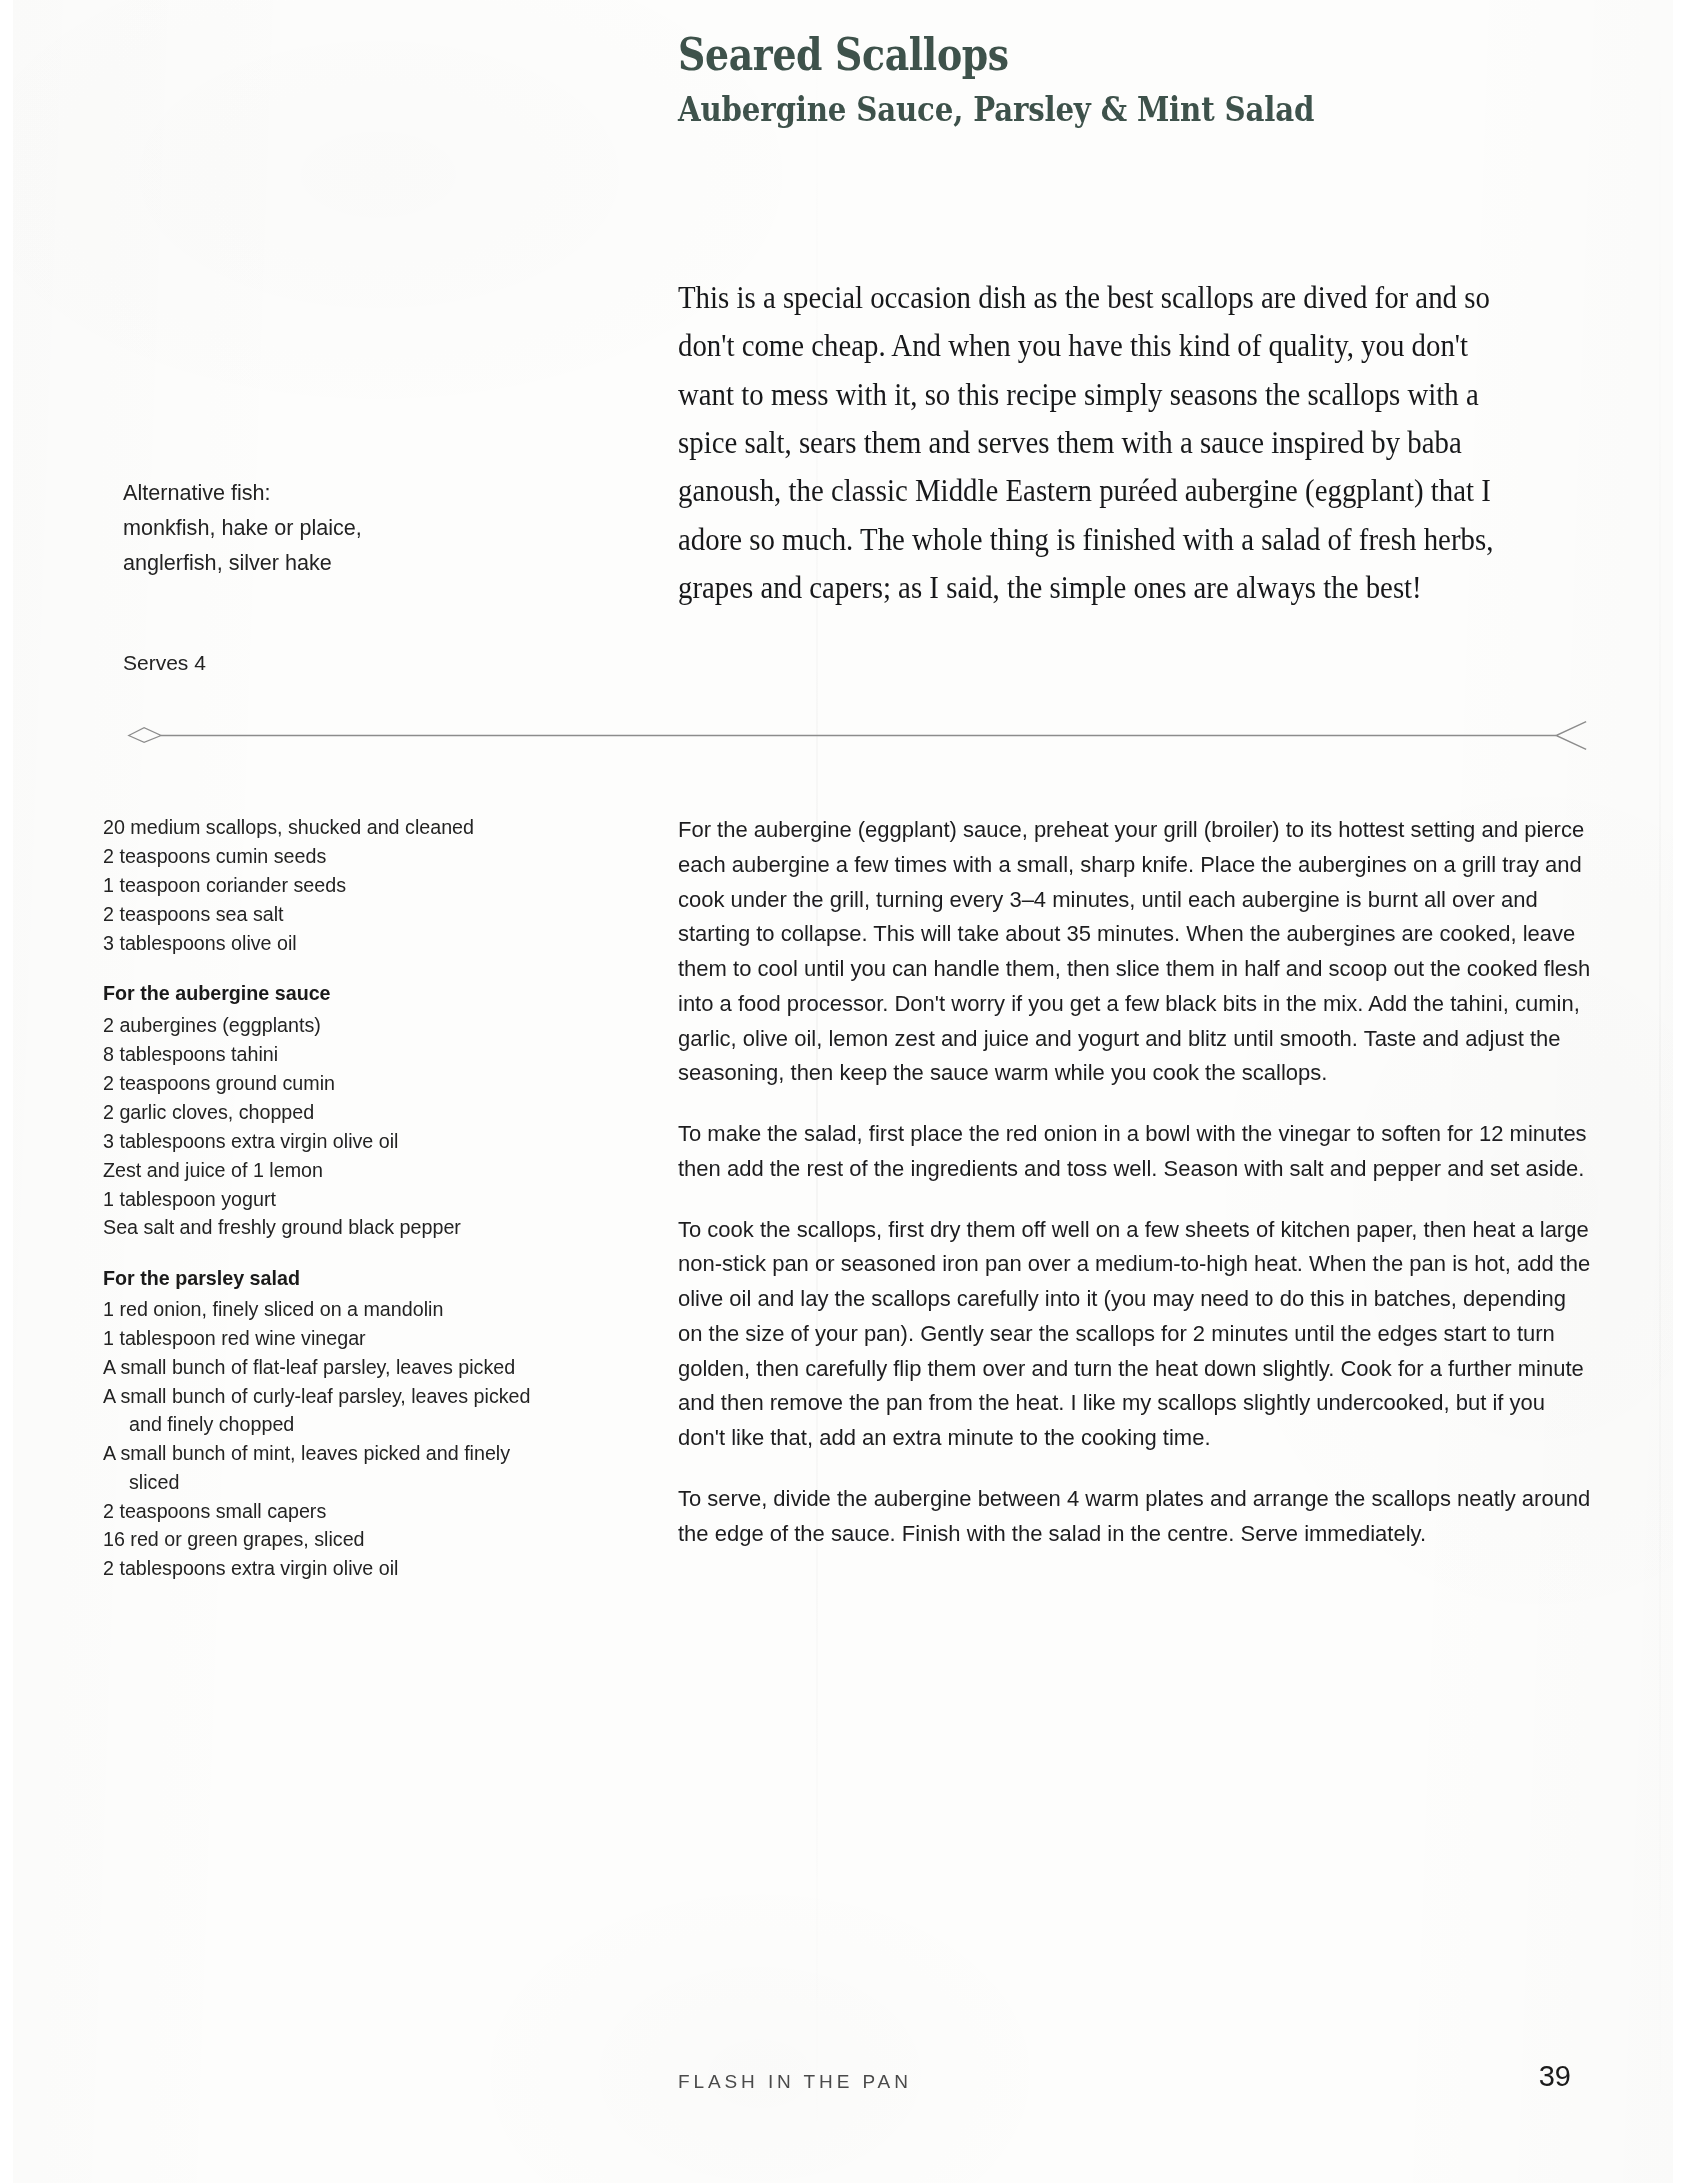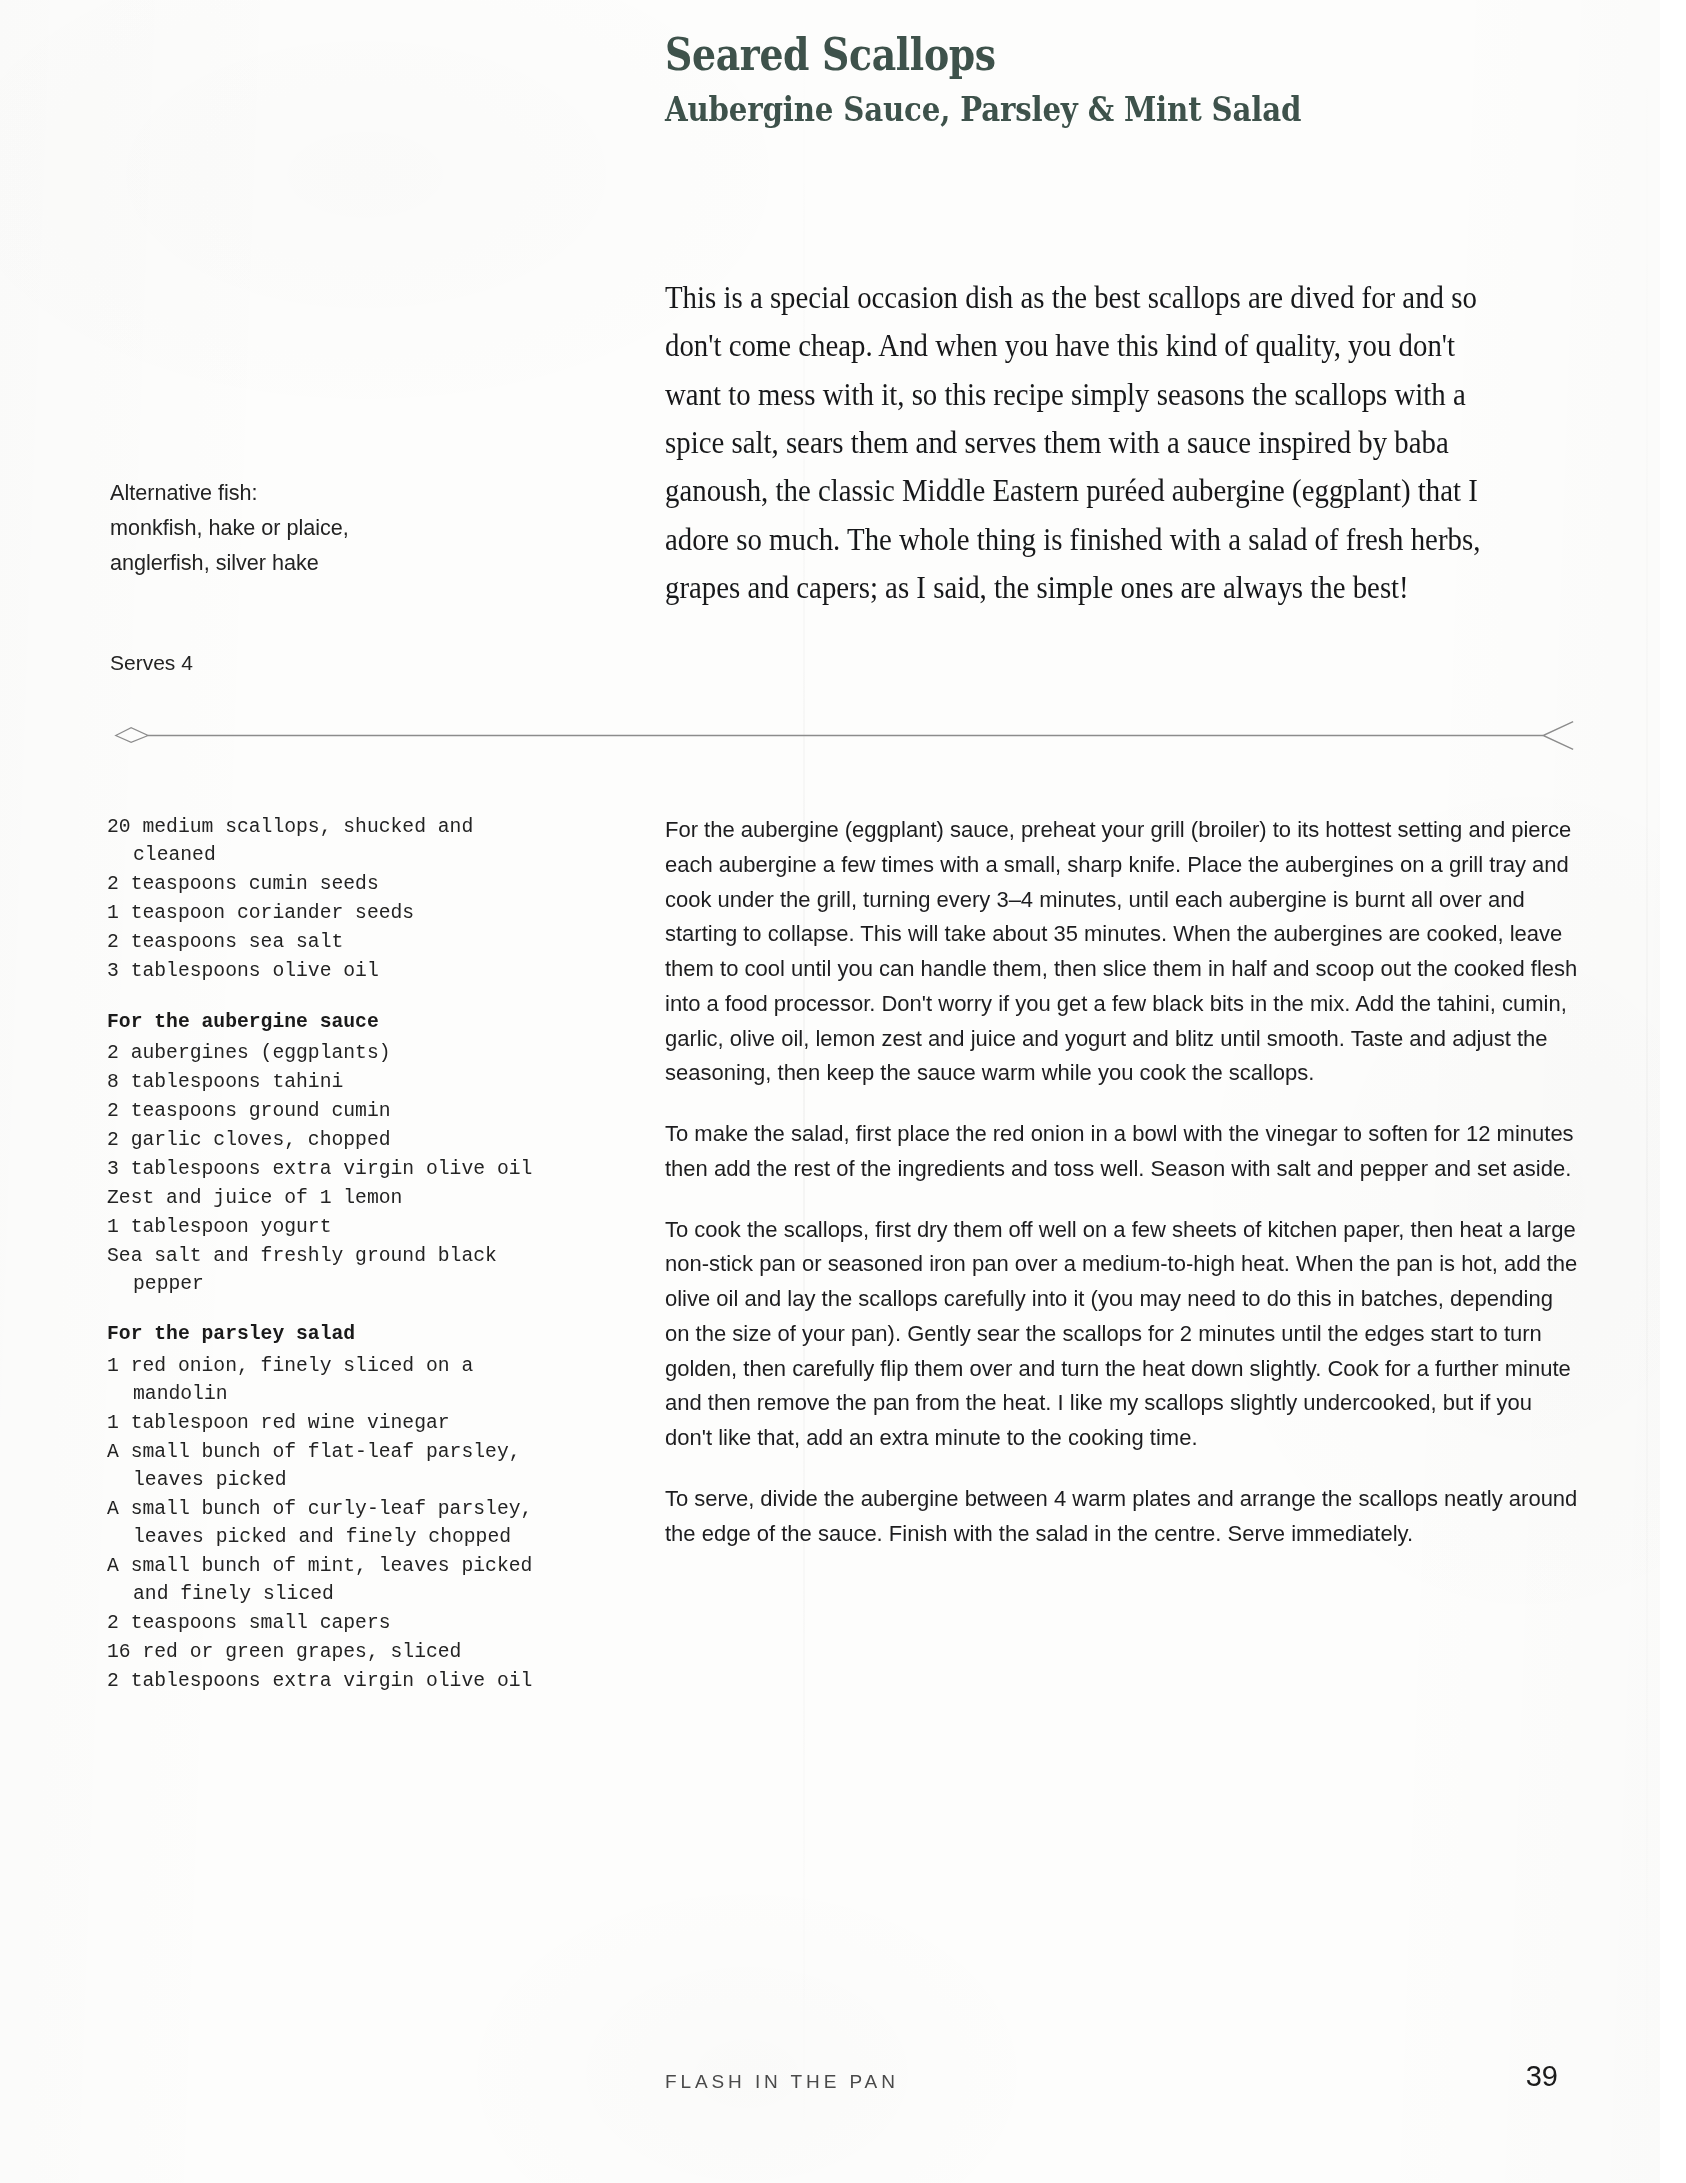--- a/index.html
+++ b/index.html
@@ -10,20 +10,21 @@
   }
 
   .page {
     position: relative;
     width: 1660px;
     height: 2183px;
     background: #fdfdfc;
     overflow: hidden;
     font-family: "Liberation Sans", sans-serif;
     color: #1b1b1b;
+    margin-left: 13px;
   }
 
   
   .paper-texture {
     position: absolute;
     inset: 0;
     pointer-events: none;
     background:
       radial-gradient(ellipse 694px 385px at 22% 8%, rgba(0,0,0,0.012), rgba(0,0,0,0) 70%),
       radial-gradient(ellipse 540px 694px at 92% 55%, rgba(0,0,0,0.013), rgba(0,0,0,0) 70%),
@@ -110,27 +111,26 @@
     position: absolute;
     left: 108px;
     top: 717px;
     width: 1469px;
     height: 37px;
   }
 
   
   .ingredients {
     position: absolute;
-    left: 107px;
+    left: 90px;
     top: 813px;
     width: 451px;
     font-size: 19.7px;
     line-height: 1.43;
     color: #232323;
-    font-family: Liberation Mono, monospace;
   }
   .ing-item {
     padding-left: 26px;
     text-indent: -26px;
     margin: 0 0 0.8px 0;
   }
   .ing-heading {
     font-weight: bold;
     margin: 22.4px 0 3.1px 0;
     font-size: 19.7px;

